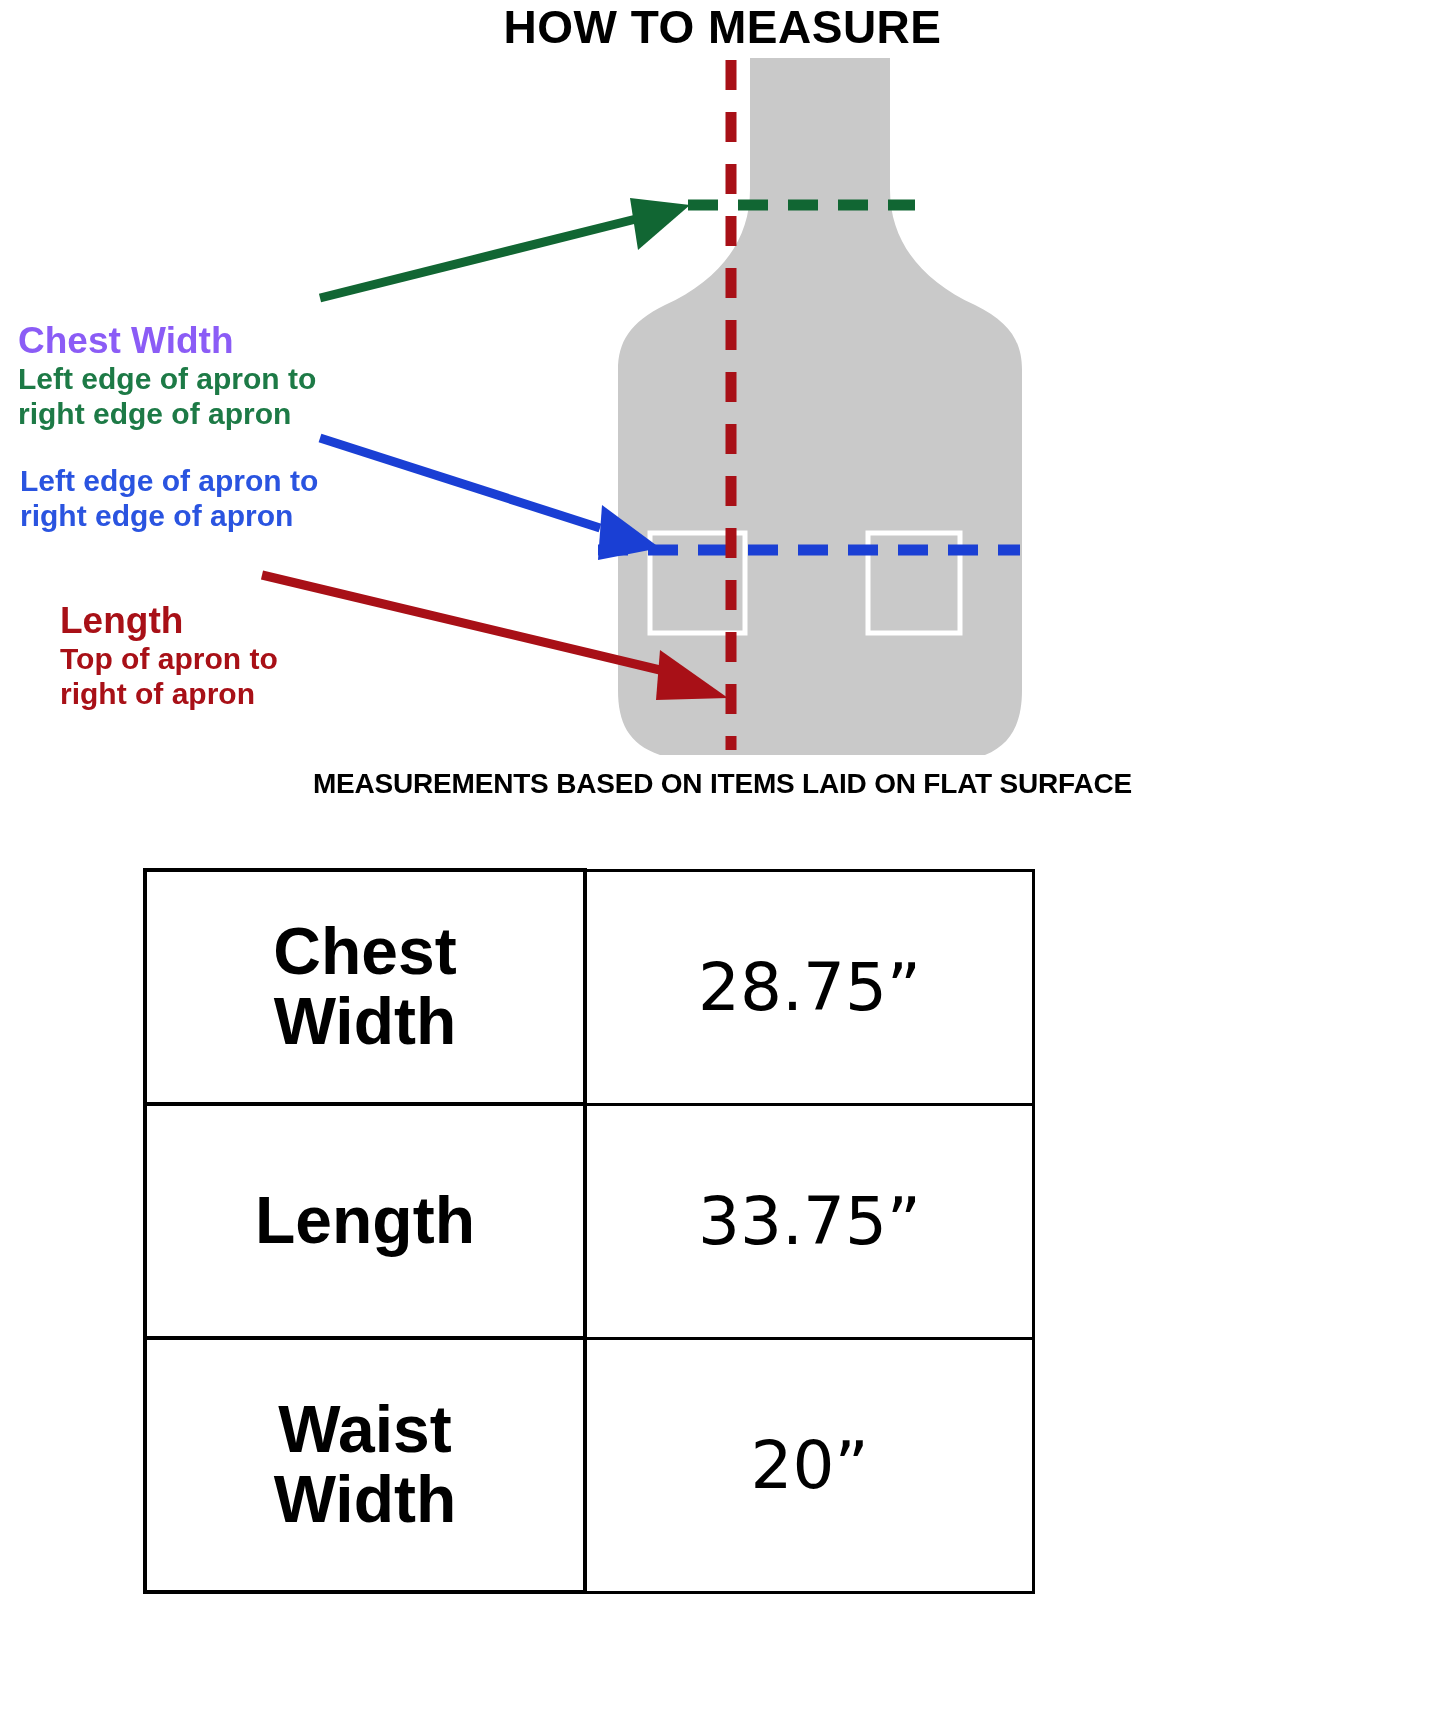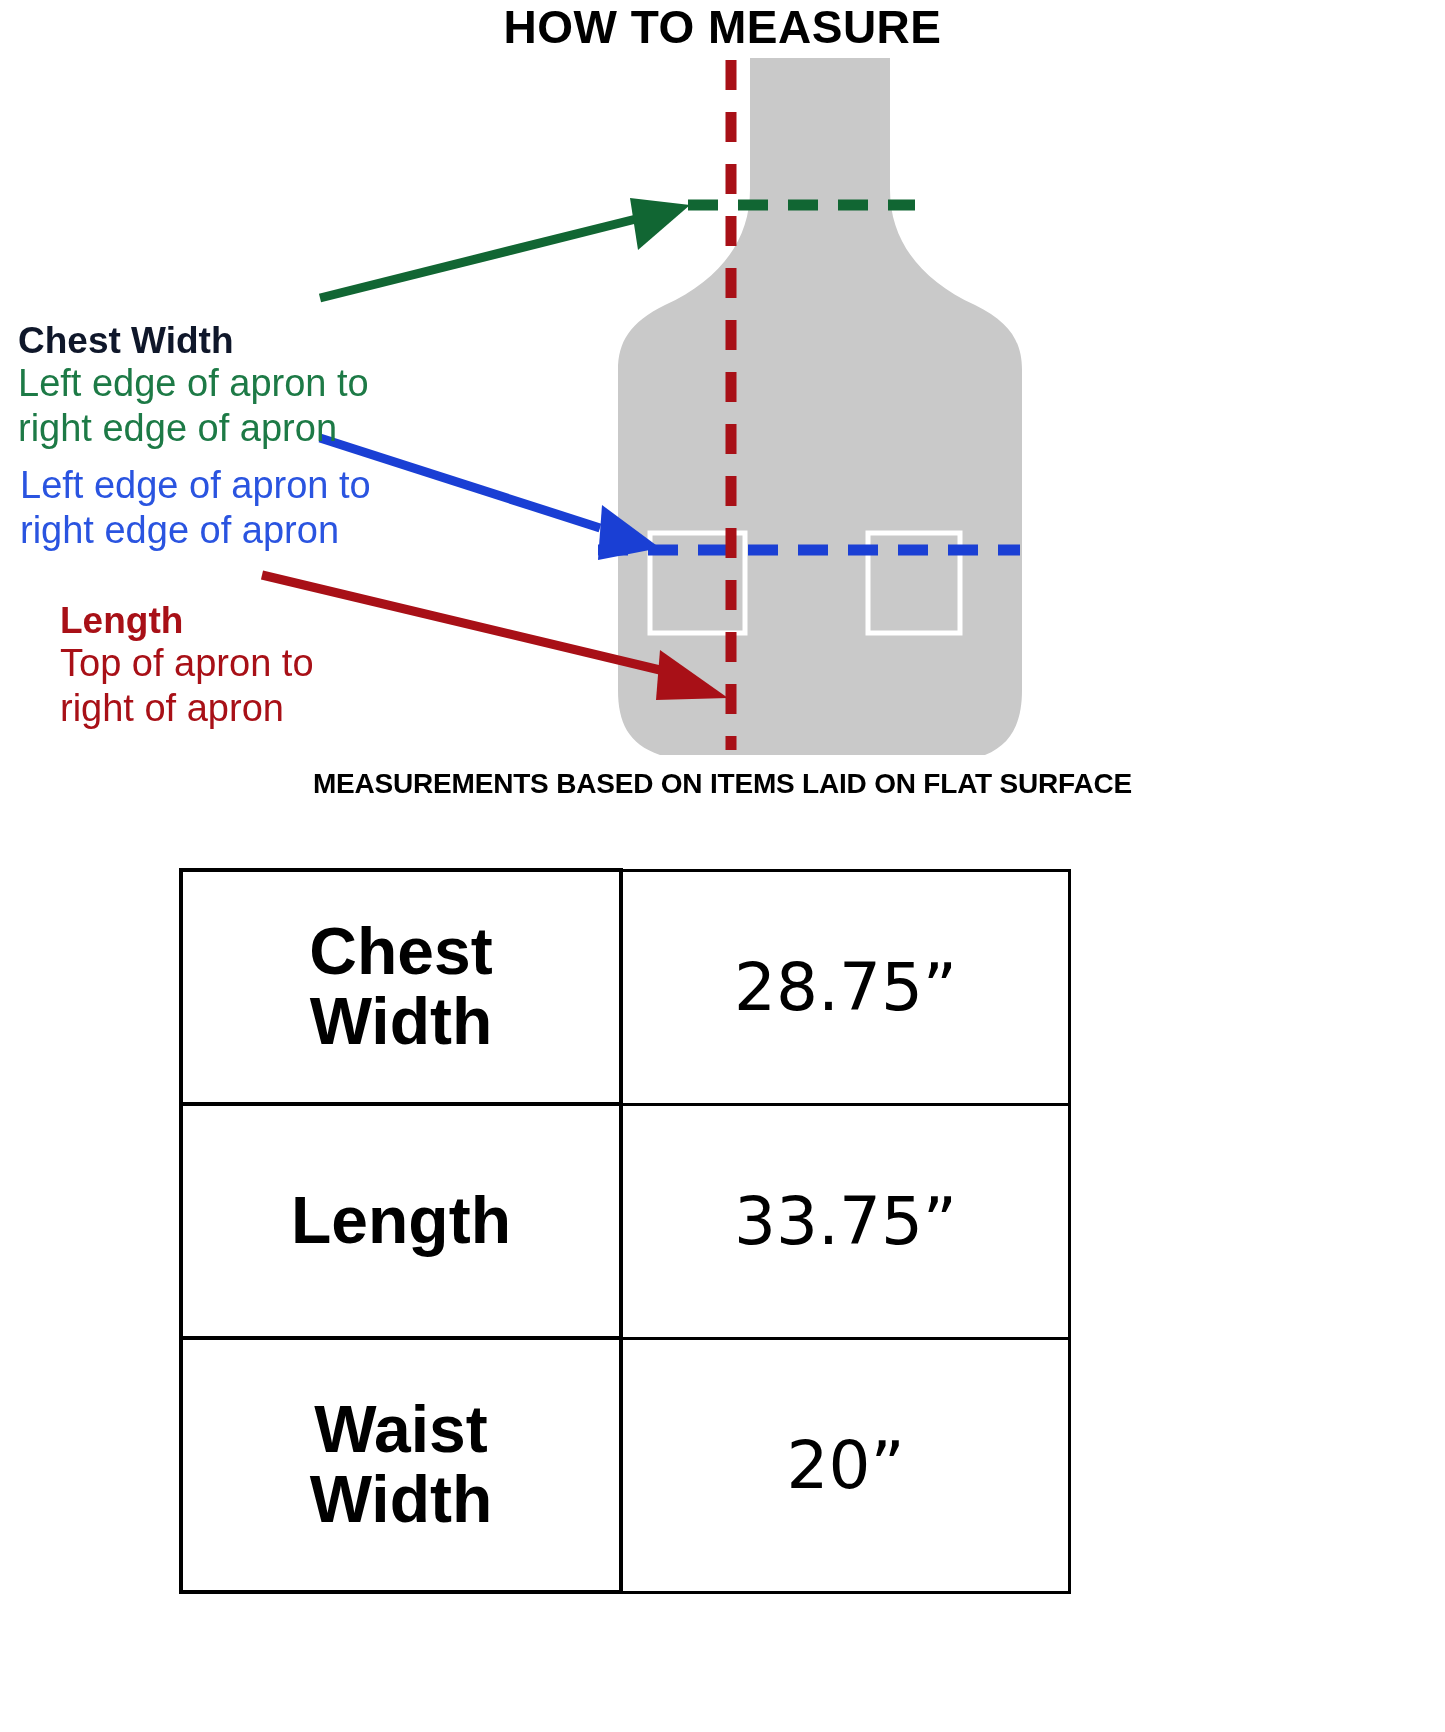--- a/index.html
+++ b/index.html
@@ -53,27 +53,27 @@
   .callout {
     position: absolute;
   }
   .callout .hd {
     font-size: 37px;
     font-weight: bold;
     line-height: 1.05;
     white-space: nowrap;
   }
   .callout .sub {
-    font-size: 38px;
-    font-weight: normal;
+    font-size: 30px;
+    font-weight: bold;
     line-height: 1.18;
     white-space: nowrap;
   }
   .callout.chest { left: 18px; top: 272px; color: #116633; }
-  .callout.chest .hd { color: #0f172a; }
+  .callout.chest .hd { color: #8b5cf6; }
   .callout.chest .sub { color: #1d7a46; }
 
   .callout.waist { left: 20px; top: 413px; color: #1a3fd4; }
   .callout.waist .hd { color: #1a3fd4; }
   .callout.waist .sub { color: #2a54e0; }
 
   .callout.length { left: 60px; top: 552px; color: #a81017; text-align: left; }
   .callout.length .hd { color: #a81017; }
   .callout.length .sub { color: #a81017; }
 
@@ -91,21 +91,20 @@
   }
 
   
   .meas-table {
     position: absolute;
     left: 143px;
     top: 868px;
     width: 885px;
     border-collapse: collapse;
     table-layout: fixed;
-    margin-left: 36px;
   }
   .meas-table td {
     border: 4px solid #000000;
     padding: 0;
     vertical-align: middle;
     text-align: center;
     color: #000000;
   }
   .meas-table td.label {
     width: 436px;

